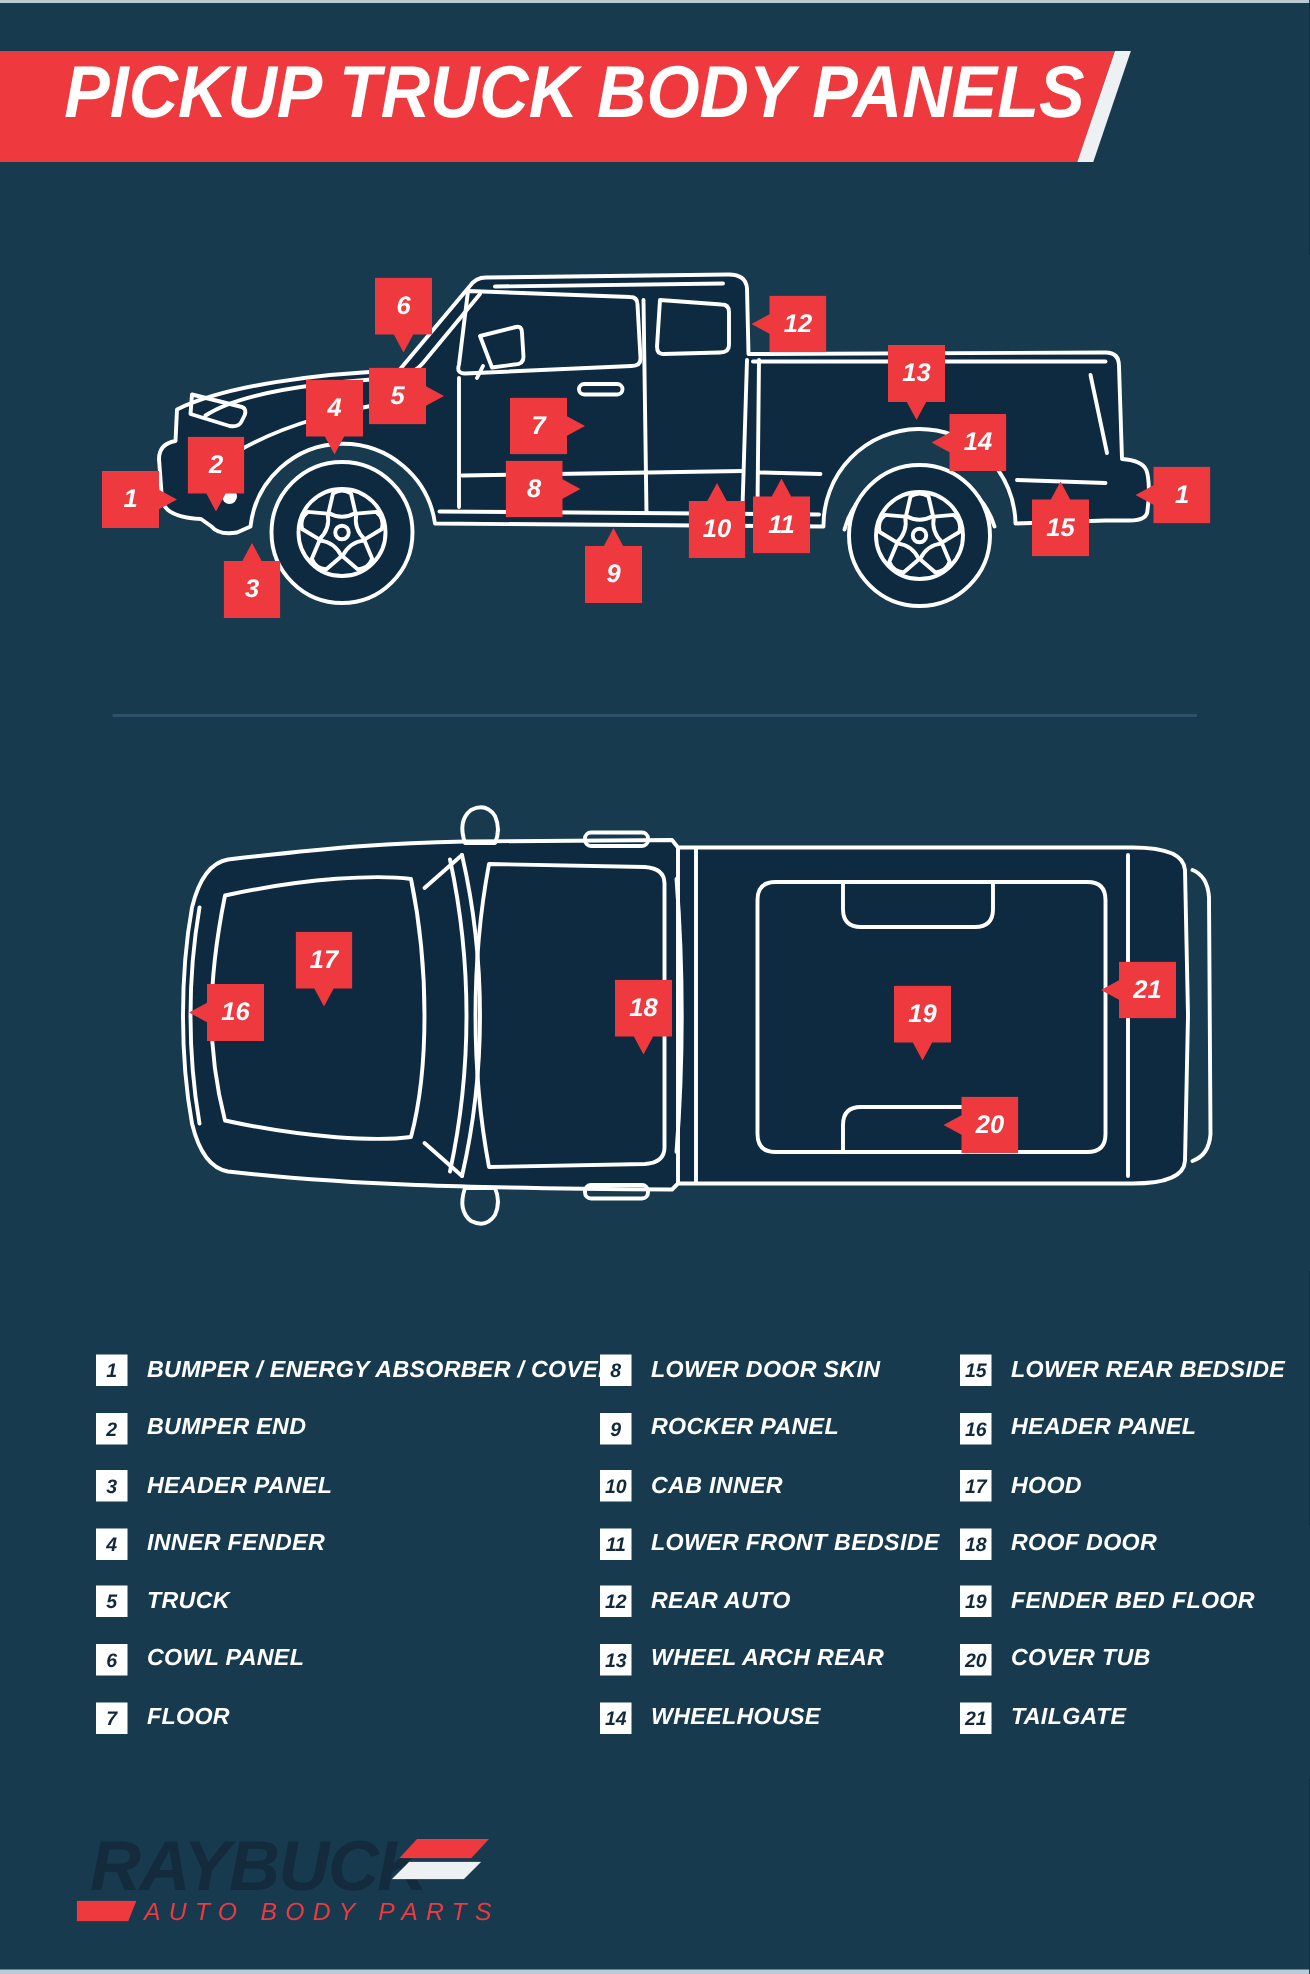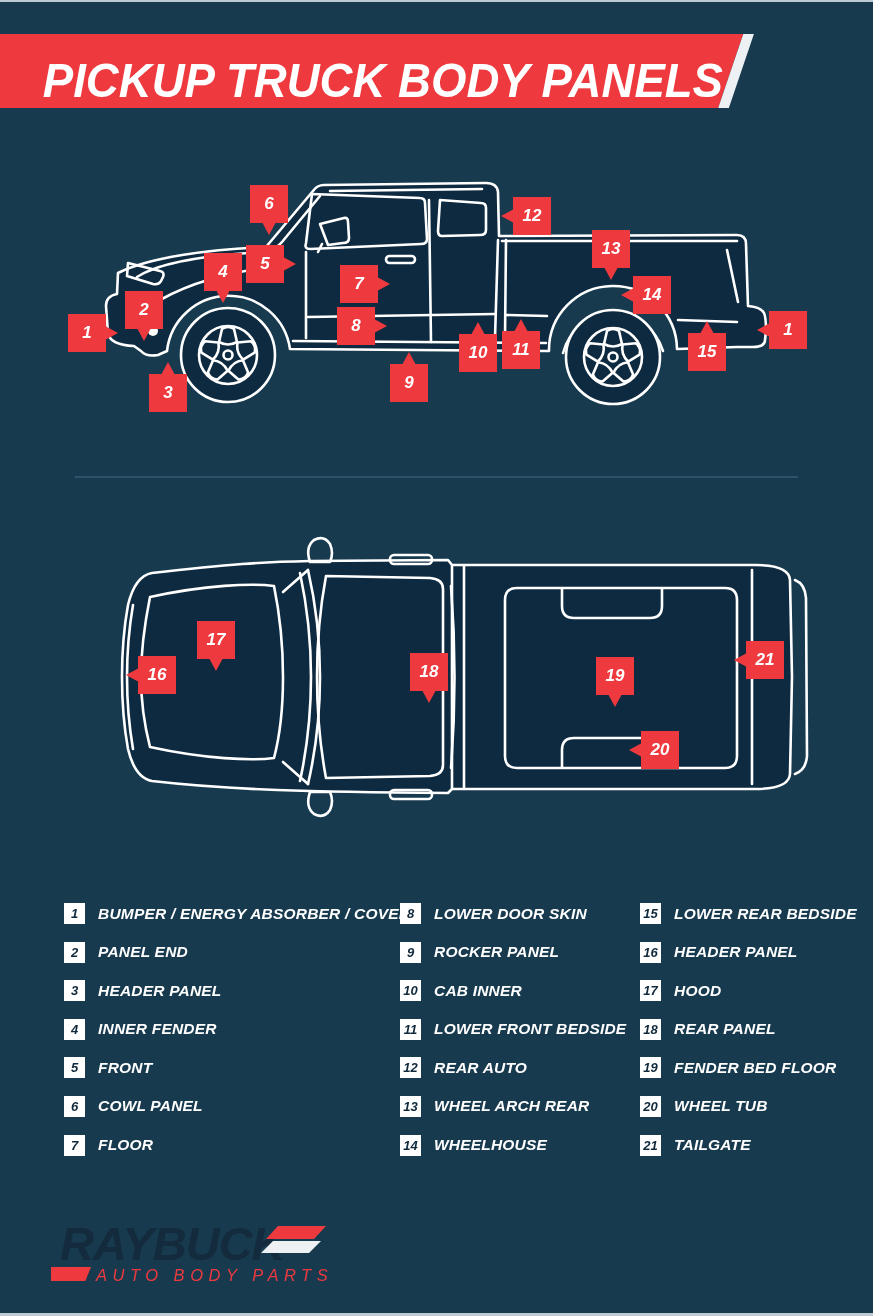--- a/index.html
+++ b/index.html
@@ -9,21 +9,21 @@
     background:#173A4F; overflow:hidden; margin:0 auto;
   }
   .edge-strip { position:absolute; left:0; width:873px; background:#BCCAD4; }
   .edge-strip.top { top:0; height:2px; }
   .edge-strip.bottom { bottom:0; height:3px; }
 
   
   .banner { position:absolute; left:0; top:34px; width:756px; height:74px;
     background:#EE3A3E;
     clip-path:polygon(0 0, 98.3% 0, 95% 100%, 0 100%);
-    display:flex; align-items:flex-end; }
+    display:flex; align-items:flex-start; }
   .banner-stripe { position:absolute; left:0; top:34px; width:760px; height:74px;
     background:#EDF1F4; clip-path:polygon(97.8% 0, 99.2% 0, 95.9% 100%, 94.5% 100%); }
   .banner h1 { color:#fff; font-size:49px; font-style:italic; font-weight:bold;
     white-space:nowrap; padding-left:46px; transform:scaleX(.93); transform-origin:left center;
     letter-spacing:0; }
 
   
   .illus { position:absolute; left:0; }
   svg { display:block; }
   .divider { position:absolute; left:75px; top:476px; width:723px; height:2px; background:#2C536B; }
@@ -266,33 +266,33 @@
       </div>
   </div>
 
   <div class="legend-col" id="legend-col-0">
       <div class="legend-row">
         <span class="legend-badge">1</span>
         <span class="legend-label">BUMPER / ENERGY ABSORBER / COVER</span>
       </div>
       <div class="legend-row">
         <span class="legend-badge">2</span>
-        <span class="legend-label">PANEL END</span>
+        <span class="legend-label">BUMPER END</span>
       </div>
       <div class="legend-row">
         <span class="legend-badge">3</span>
         <span class="legend-label">HEADER PANEL</span>
       </div>
       <div class="legend-row">
         <span class="legend-badge">4</span>
         <span class="legend-label">INNER FENDER</span>
       </div>
       <div class="legend-row">
         <span class="legend-badge">5</span>
-        <span class="legend-label">FRONT</span>
+        <span class="legend-label">TRUCK</span>
       </div>
       <div class="legend-row">
         <span class="legend-badge">6</span>
         <span class="legend-label">COWL PANEL</span>
       </div>
       <div class="legend-row">
         <span class="legend-badge">7</span>
         <span class="legend-label">FLOOR</span>
       </div>
     </div>
@@ -334,29 +334,29 @@
       <div class="legend-row">
         <span class="legend-badge">16</span>
         <span class="legend-label">HEADER PANEL</span>
       </div>
       <div class="legend-row">
         <span class="legend-badge">17</span>
         <span class="legend-label">HOOD</span>
       </div>
       <div class="legend-row">
         <span class="legend-badge">18</span>
-        <span class="legend-label">REAR PANEL</span>
+        <span class="legend-label">ROOF DOOR</span>
       </div>
       <div class="legend-row">
         <span class="legend-badge">19</span>
         <span class="legend-label">FENDER BED FLOOR</span>
       </div>
       <div class="legend-row">
         <span class="legend-badge">20</span>
-        <span class="legend-label">WHEEL TUB</span>
+        <span class="legend-label">COVER TUB</span>
       </div>
       <div class="legend-row">
         <span class="legend-badge">21</span>
         <span class="legend-label">TAILGATE</span>
       </div>
     </div>
 
   <div class="logo">
     <div class="logo-brand">RAYBUCK</div>
     <div class="logo-chevron-red"></div>

